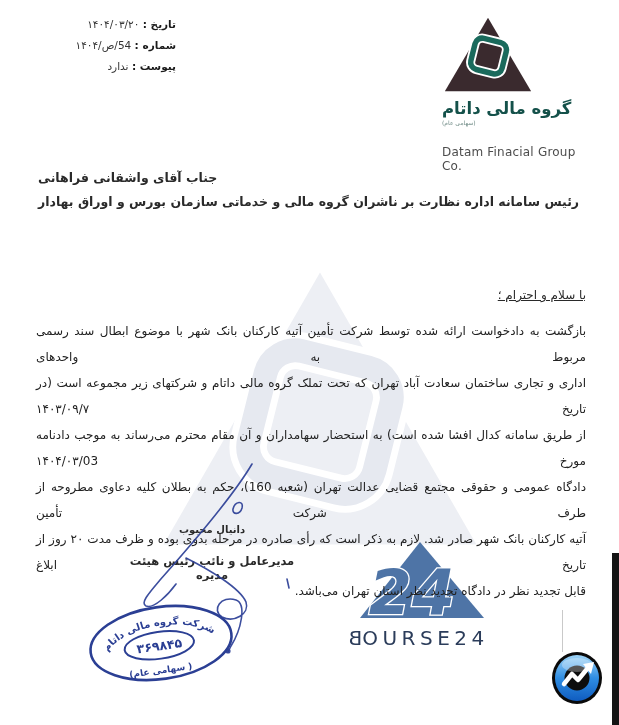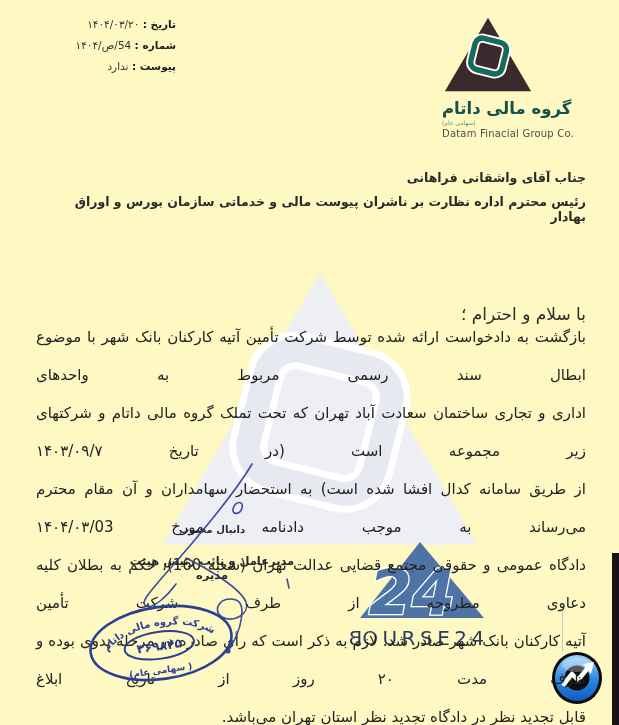--- a/index.html
+++ b/index.html
@@ -1,41 +1,41 @@
 <!DOCTYPE html>
 <html><head>
 <meta charset="utf-8">
 <style>
   * { margin:0; padding:0; box-sizing:border-box; }
   html,body { background:#e8e8e8; }
   #page {
     position:relative; width:619px; height:725px; margin:0 auto;
-    background:#fef9c3; overflow:hidden;
+    background:#ffffff; overflow:hidden;
     font-family:"DejaVu Sans", sans-serif; color:#2a2a2a;
   }
   
   .meta { position:absolute; top:14px; left:26px; width:150px; direction:rtl; }
   .meta .row { font-size:10.5px; line-height:21px; white-space:nowrap; }
   .meta .lbl { font-weight:bold; color:#1b1b1b; }
   .meta .val { color:#333; }
   
   .brand { position:absolute; top:16px; right:22px; width:155px; }
   .brand .fa { font-size:16.5px; font-weight:bold; color:#14514a; margin-top:1px; }
   .brand .tiny { font-size:6px; color:#6f8b86; margin-top:1px; }
-  .brand .en { font-size:10px; color:#4d4d4d; margin-top:2px; letter-spacing:.2px; }
+  .brand .en { font-size:12px; color:#4d4d4d; margin-top:19px; letter-spacing:.2px; }
   
-  .recipient { position:absolute; top:170px; right:33px; left:38px; direction:rtl; text-align:right; z-index:2; }
+  .recipient { position:absolute; top:170px; right:33px; left:38px; direction:rtl; text-align:left; z-index:2; }
   .recipient .r1 { font-size:12.5px; font-weight:bold; margin-bottom:9px; }
   .recipient .r2 { font-size:12.5px; font-weight:bold; margin-bottom:13px; }
   .recipient .subject { font-size:11px; }
   .recipient .subject .lbl { font-weight:bold; }
   
-  .salutation { position:absolute; top:304px; right:33px; font-size:17px; direction:rtl; z-index:2; }
+  .salutation { position:absolute; top:288px; right:33px; font-size:12px; direction:rtl; z-index:2;text-decoration:underline; }
   .bodytext { position:absolute; top:318px; right:33px; left:36px; direction:rtl; z-index:2; }
-  .jline { font-size:15px; line-height:38px; text-align:justify; text-align-last:justify; color:#222; }
+  .jline { font-size:12px; line-height:26px; text-align:justify; text-align-last:justify; color:#222; }
   .jline:last-child { text-align-last:right; }
   
   .sig-block { position:absolute; top:524px; left:112px; width:200px; text-align:center; direction:rtl; z-index:2; }
   .sig-block .name { font-size:10px; font-weight:bold; }
   .sig-block .title { font-size:11.5px; font-weight:bold; margin-top:19px; }
   .ink { position:absolute; top:0; left:0; z-index:3; pointer-events:none; }
   
   .stamp { position:absolute; left:86px; top:604px; width:150px; height:78px;
            transform:rotate(-8deg); z-index:3; }
   
@@ -84,21 +84,21 @@
         <rect x="33" y="26" width="35" height="35" rx="8" fill="none" stroke="#1a6a5c" stroke-width="6" transform="rotate(14 50 44)"></rect>
       </svg>
     </span>
     <div class="fa">گروه مالی داتام</div>
     <div class="tiny">(سهامی عام)</div>
     <div class="en">Datam Finacial Group Co.</div>
   </div>
 
   <div class="recipient">
     <div class="r1">جناب آقای واشقانی فراهانی</div>
-    <div class="r2">رئیس محترم اداره نظارت بر ناشران پیوست مالی و خدماتی سازمان بورس و اوراق بهادار</div>
+    <div class="r2">رئیس سامانه اداره نظارت بر ناشران گروه مالی و خدماتی سازمان بورس و اوراق بهادار</div>
   </div>
 
   <div class="salutation">با سلام و احترام ؛</div>
   <div class="bodytext">
     <div class="jline">بازگشت به دادخواست ارائه شده توسط شرکت تأمین آتیه کارکنان بانک شهر با موضوع ابطال سند رسمی مربوط به واحدهای</div>
     <div class="jline">اداری و تجاری ساختمان سعادت آباد تهران که تحت تملک گروه مالی داتام و شرکتهای زیر مجموعه است (در تاریخ ۱۴۰۳/۰۹/۷</div>
     <div class="jline">از طریق سامانه کدال افشا شده است) به استحضار سهامداران و آن مقام محترم می‌رساند به موجب دادنامه مورخ ۱۴۰۴/۰۳/03</div>
     <div class="jline">دادگاه عمومی و حقوقی مجتمع قضایی عدالت تهران (شعبه 160)، حکم به بطلان کلیه دعاوی مطروحه از طرف شرکت تأمین</div>
     <div class="jline">آتیه کارکنان بانک شهر صادر شد. لازم به ذکر است که رأی صادره در مرحله بدوی بوده و ظرف مدت ۲۰ روز از تاریخ ابلاغ</div>
     <div class="jline">قابل تجدید نظر در دادگاه تجدید نظر استان تهران می‌باشد.</div>

